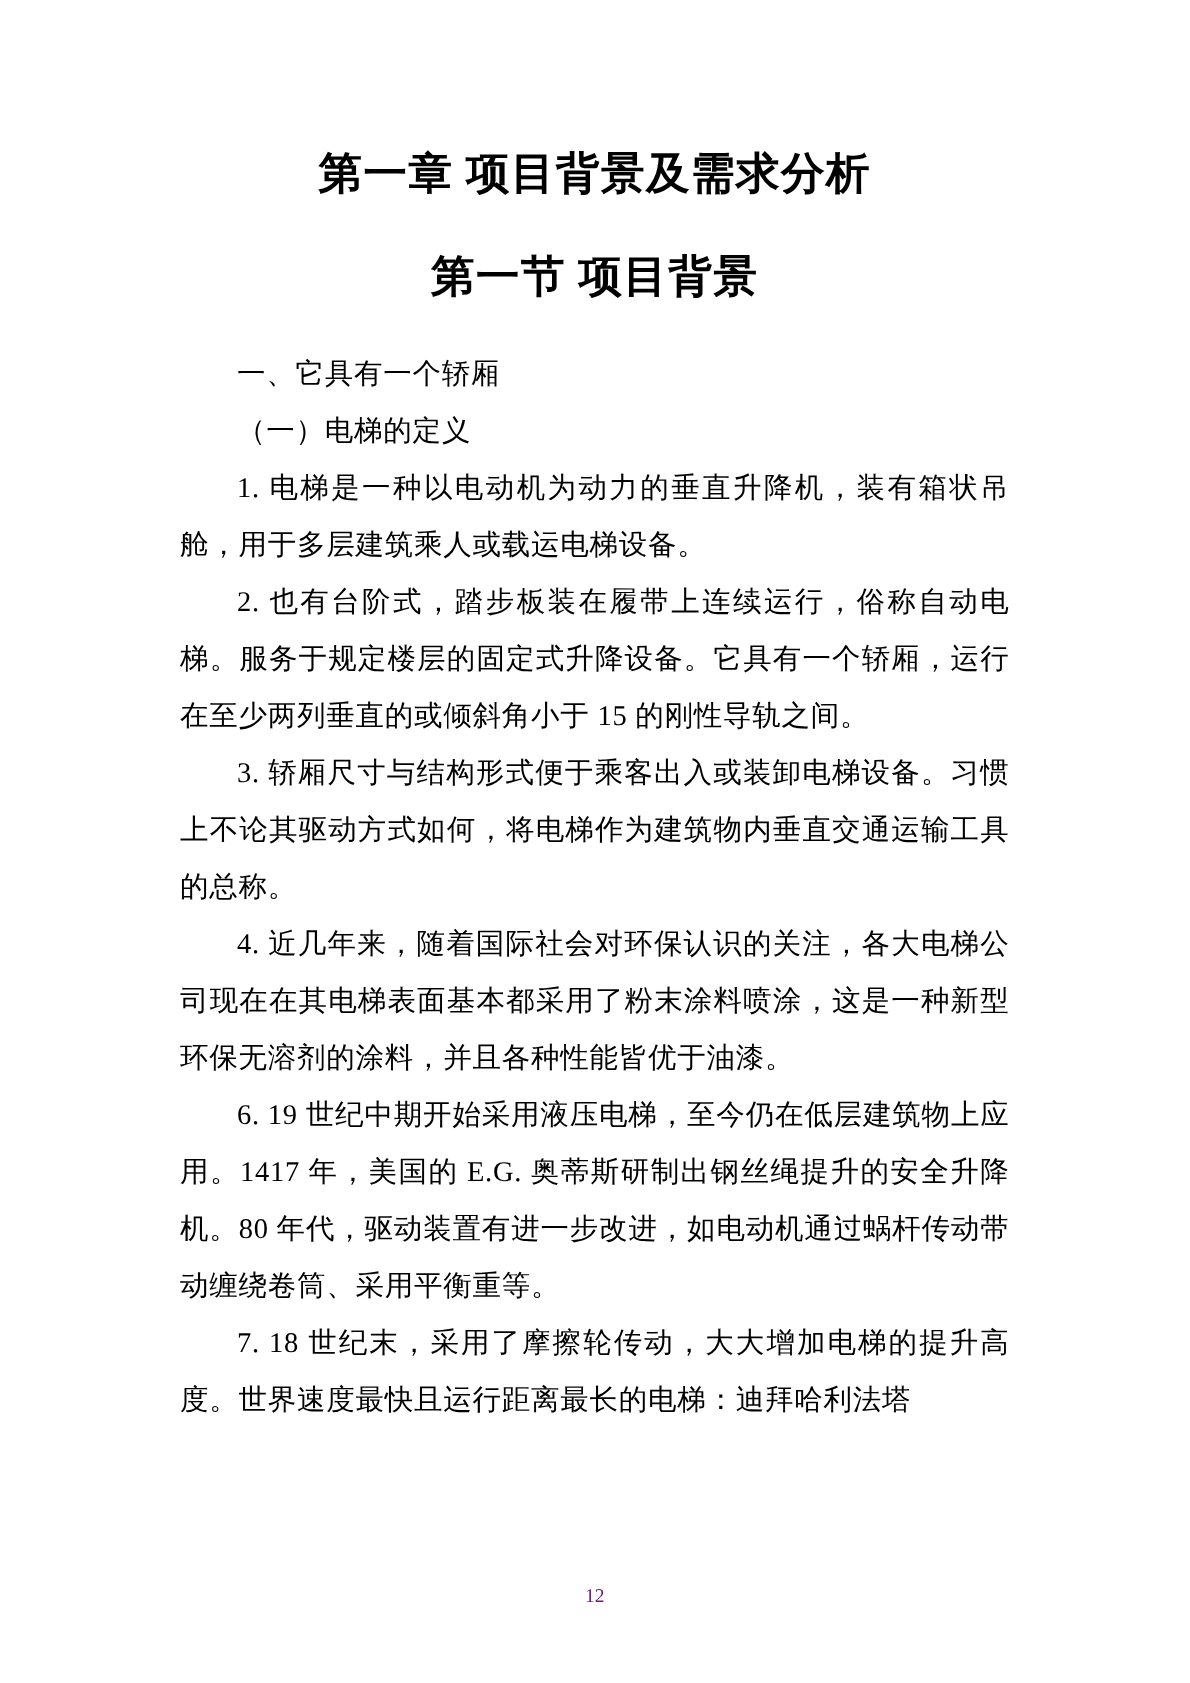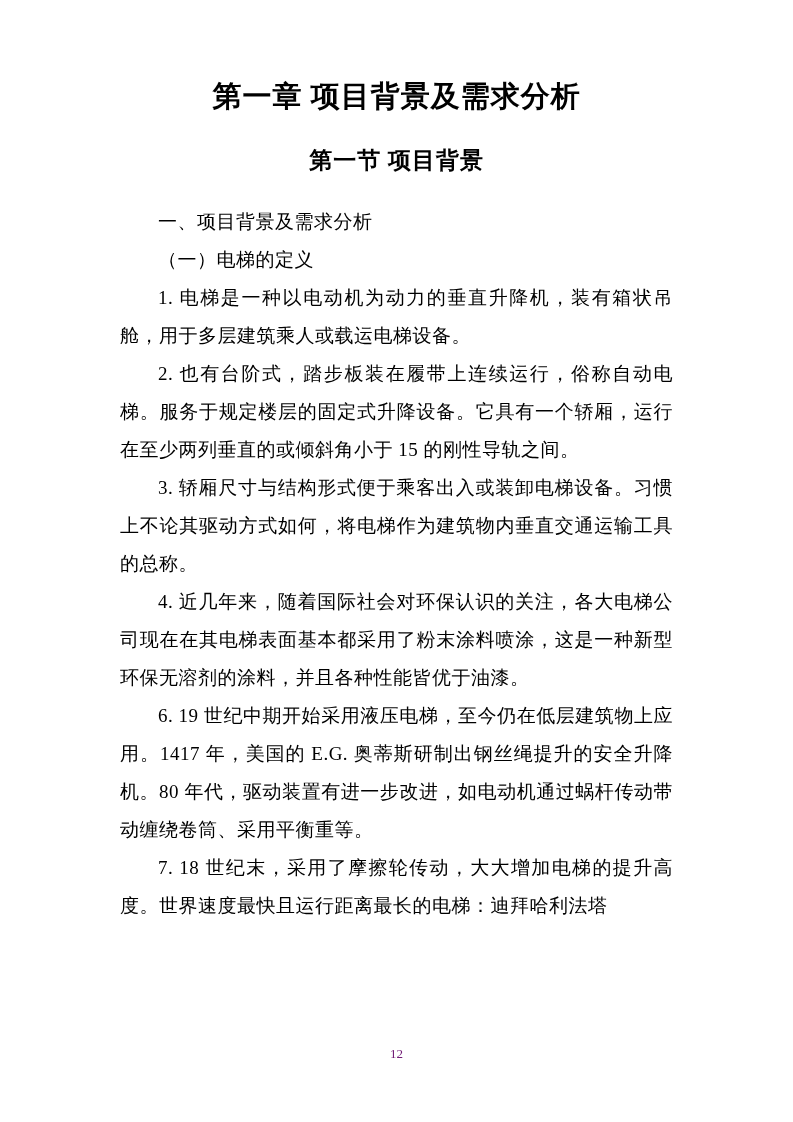--- a/index.html
+++ b/index.html
@@ -7,71 +7,71 @@
     padding: 0;
     background: #ffffff;
   }
   .page {
     position: relative;
     width: 793px;
     height: 1122px;
     margin: 0 auto;
     background: #ffffff;
     box-sizing: border-box;
-    padding: 76px 120px 0 120px;
+    padding: 96px 120px 0 120px;
     font-family: "Liberation Serif", "DejaVu Serif", serif;
     color: #000000;
     overflow: hidden;
   }
   .doc-title {
     margin: 0 0 28px 0;
     text-align: center;
     font-size: 29px;
     font-weight: bold;
     letter-spacing: 1px;
     line-height: 1.4;
   }
   .doc-subtitle {
     margin: 0 0 26px 0;
     text-align: center;
-    font-size: 23px;
+    font-size: 29px;
     font-weight: bold;
     letter-spacing: 1px;
     line-height: 1.4;
   }
   .body-text {
     font-size: 19px;
   }
   .body-text p.para {
     margin: 0;
     text-indent: 2em;
     text-align: justify;
     line-height: 38px;
     letter-spacing: 0.5px;
   }
   .page-number {
     position: absolute;
-    bottom: 60px;
+    bottom: 50px;
     left: 0;
     width: 100%;
     text-align: center;
     font-size: 13px;
     color: #701a75;
   }
 </style>
 </head>
 <body>
 
 <div class="page">
   <h1 class="doc-title">第一章 项目背景及需求分析</h1>
 
   <h2 class="doc-subtitle">第一节 项目背景</h2>
 
   <div class="body-text">
-      <p class="para">一、项目背景及需求分析</p>
+      <p class="para">一、它具有一个轿厢</p>
       <p class="para">（一）电梯的定义</p>
       <p class="para">1. 电梯是一种以电动机为动力的垂直升降机，装有箱状吊舱，用于多层建筑乘人或载运电梯设备。</p>
       <p class="para">2. 也有台阶式，踏步板装在履带上连续运行，俗称自动电梯。服务于规定楼层的固定式升降设备。它具有一个轿厢，运行在至少两列垂直的或倾斜角小于 15 的刚性导轨之间。</p>
       <p class="para">3. 轿厢尺寸与结构形式便于乘客出入或装卸电梯设备。习惯上不论其驱动方式如何，将电梯作为建筑物内垂直交通运输工具的总称。</p>
       <p class="para">4. 近几年来，随着国际社会对环保认识的关注，各大电梯公司现在在其电梯表面基本都采用了粉末涂料喷涂，这是一种新型环保无溶剂的涂料，并且各种性能皆优于油漆。</p>
       <p class="para">6. 19 世纪中期开始采用液压电梯，至今仍在低层建筑物上应用。1417 年，美国的 E.G. 奥蒂斯研制出钢丝绳提升的安全升降机。80 年代，驱动装置有进一步改进，如电动机通过蜗杆传动带动缠绕卷筒、采用平衡重等。</p>
       <p class="para">7. 18 世纪末，采用了摩擦轮传动，大大增加电梯的提升高度。世界速度最快且运行距离最长的电梯：迪拜哈利法塔</p>
     </div>
 
   <div class="page-number">12</div>

